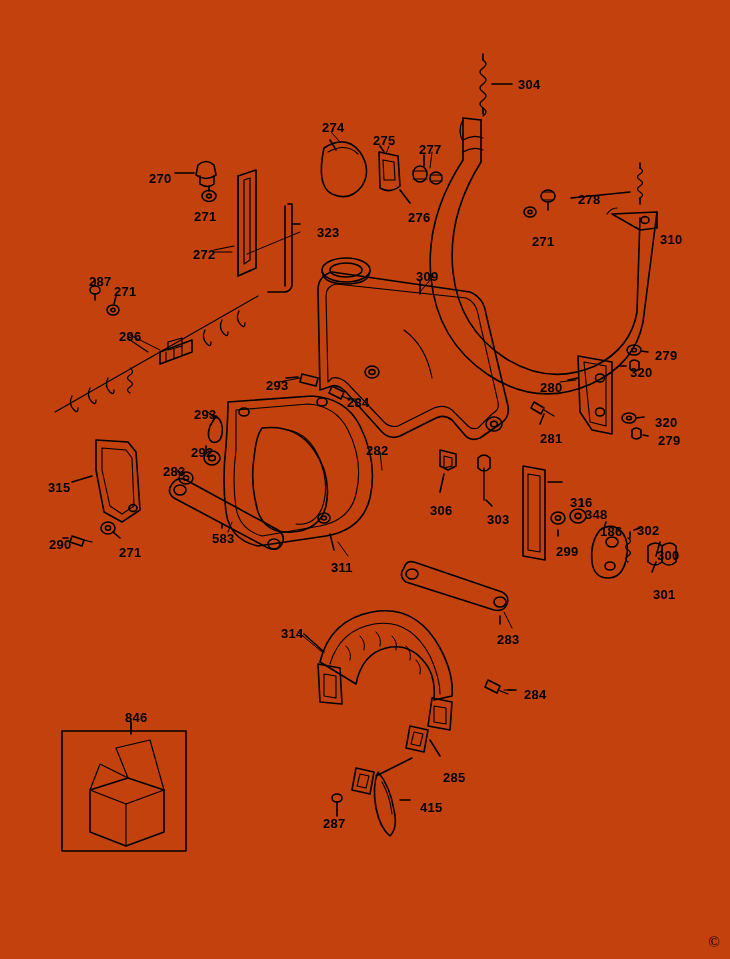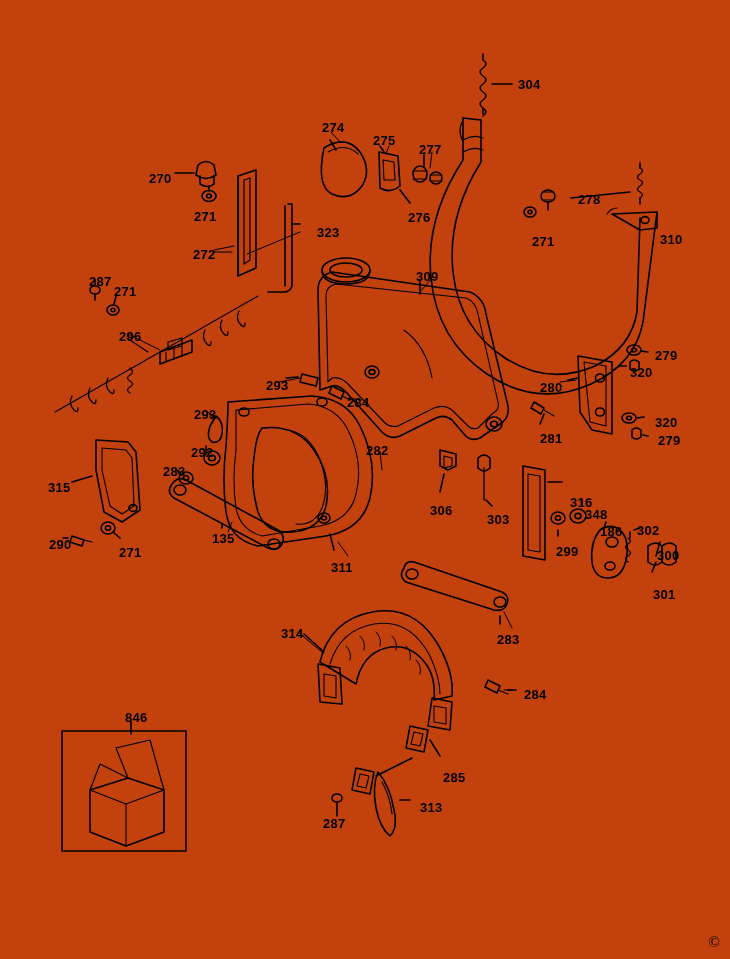--- a/index.html
+++ b/index.html
@@ -411,32 +411,32 @@
       <div class="callout" style="left: 540px; top: 432px;">281</div>
       <div class="callout" style="left: 658px; top: 434px;">279</div>
       <div class="callout" style="left: 191px; top: 446px;">292</div>
       <div class="callout" style="left: 366px; top: 444px;">282</div>
       <div class="callout" style="left: 163px; top: 465px;">283</div>
       <div class="callout" style="left: 48px; top: 481px;">315</div>
       <div class="callout" style="left: 570px; top: 496px;">316</div>
       <div class="callout" style="left: 585px; top: 508px;">348</div>
       <div class="callout" style="left: 430px; top: 504px;">306</div>
       <div class="callout" style="left: 487px; top: 513px;">303</div>
-      <div class="callout" style="left: 212px; top: 532px;">135</div>
+      <div class="callout" style="left: 212px; top: 532px;">583</div>
       <div class="callout" style="left: 600px; top: 525px;">186</div>
       <div class="callout" style="left: 637px; top: 524px;">302</div>
       <div class="callout" style="left: 41px; top: 538px; margin-left: 8px;">290</div>
       <div class="callout" style="left: 119px; top: 546px;">271</div>
       <div class="callout" style="left: 556px; top: 545px;">299</div>
       <div class="callout" style="left: 657px; top: 549px;">300</div>
       <div class="callout" style="left: 331px; top: 561px;">311</div>
       <div class="callout" style="left: 653px; top: 588px;">301</div>
       <div class="callout" style="left: 497px; top: 633px;">283</div>
       <div class="callout" style="left: 281px; top: 627px;">314</div>
       <div class="callout" style="left: 524px; top: 688px;">284</div>
       <div class="callout" style="left: 125px; top: 711px;">846</div>
       <div class="callout" style="left: 443px; top: 771px;">285</div>
-      <div class="callout" style="left: 420px; top: 801px;">313</div>
+      <div class="callout" style="left: 420px; top: 801px;">415</div>
       <div class="callout" style="left: 323px; top: 817px;">287</div>
     </div>
 
   <div class="copyright">©</div>
 </div>
 
 </body></html>

